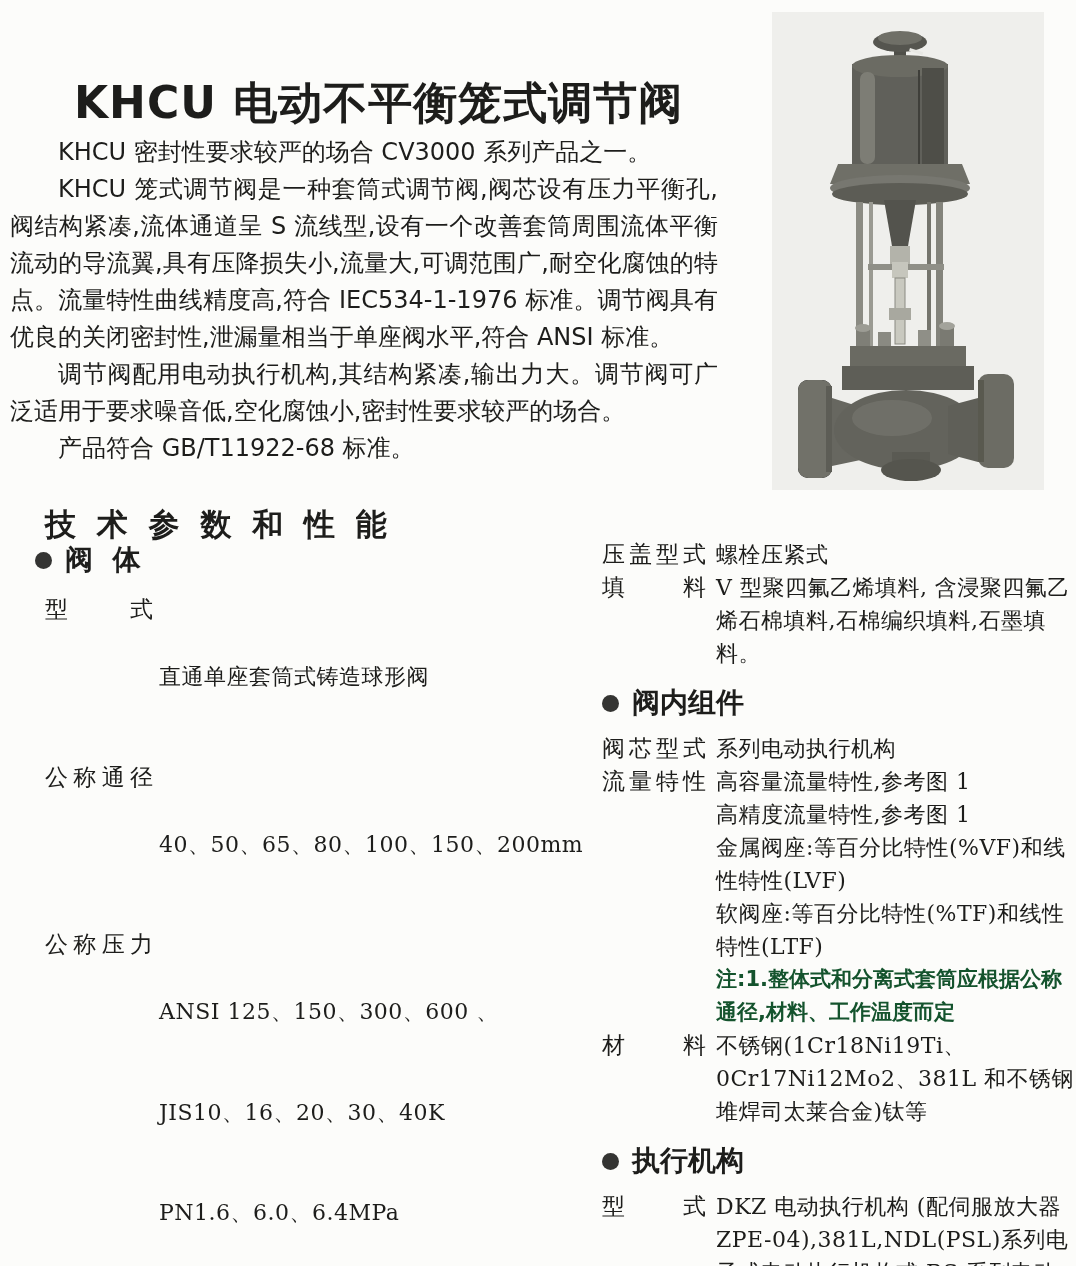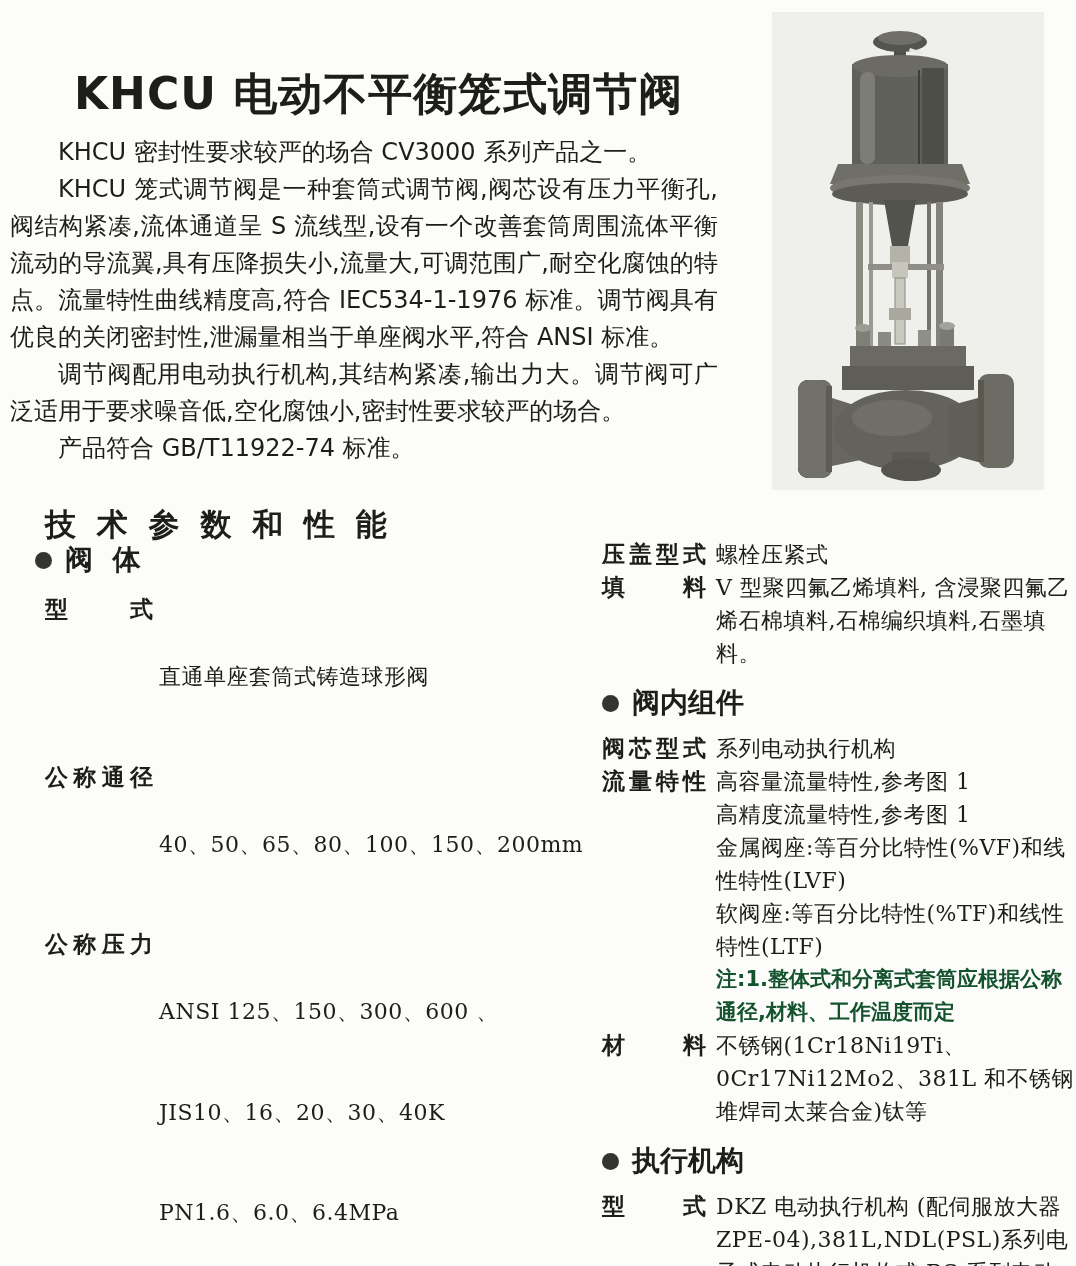--- a/index.html
+++ b/index.html
@@ -2,21 +2,21 @@
 <html><head>
 <meta charset="utf-8">
 <style>
   html,body { margin:0; padding:0; background:#d9d9d6; }
   .page {
     position:relative; width:1076px; height:1266px; margin:0 auto;
     background:#fcfcfa; overflow:hidden;
     font-family:"DejaVu Sans", sans-serif; color:#1d1d1b;
   }
   .title {
-    position:absolute; left:74px; top:36px;
+    position:absolute; left:74px; top:45px;
     font-size:44px; font-weight:bold; letter-spacing:1px; white-space:pre;
   }
   .intro {
     position:absolute; left:10px; top:134px; width:708px;
     font-size:24px; line-height:37px; text-align:justify;
   }
   .intro p { margin:0; text-indent:2em; }
   .photo { position:absolute; left:772px; top:12px; width:272px; height:478px; }
   .sec-heading {
     position:absolute; left:45px; top:478px;
@@ -26,21 +26,21 @@
   .col-right { position:absolute; left:602px; top:538px; width:474px; }
   .bullet-heading {
     display:flex; align-items:center; gap:13px;
     font-size:28px; font-weight:bold; margin:0 0 14px 0; white-space:pre;
   }
   .col-right .bullet-heading { margin:14px 0 10px 0; }
   .bullet { width:17px; height:17px; border-radius:50%; background:#343432; flex:none; }
   .row { display:flex; align-items:flex-start; padding-left:10px; }
   .col-right .row { padding-left:0; }
   .lbl {
-    width:108px; min-width:108px; font-weight:bold; font-size:23px;
+    width:108px; min-width:108px; font-weight:normal; font-size:23px;
     line-height:33.5px; text-align:justify; text-align-last:justify; white-space:pre-line;
   }
   .col-right .lbl { width:104px; min-width:104px; line-height:33px; }
   .val {
     margin-left:6px; font-family:"DejaVu Serif", serif;
     font-size:22px; line-height:33.5px; letter-spacing:0.5px; white-space:pre;
   }
   .col-right .val { margin-left:10px; line-height:33px; white-space:normal; }
   .vline { margin:0; }
   .note {
@@ -52,21 +52,21 @@
 <body>
 
 <div class="page">
 
   <h1 class="title">KHCU 电动不平衡笼式调节阀</h1>
 
   <div class="intro">
     <p>KHCU 密封性要求较严的场合 CV3000 系列产品之一。</p>
     <p>KHCU 笼式调节阀是一种套筒式调节阀,阀芯设有压力平衡孔,阀结构紧凑,流体通道呈 S 流线型,设有一个改善套筒周围流体平衡流动的导流翼,具有压降损失小,流量大,可调范围广,耐空化腐蚀的特点。流量特性曲线精度高,符合 IEC534-1-1976 标准。调节阀具有优良的关闭密封性,泄漏量相当于单座阀水平,符合 ANSI 标准。</p>
     <p>调节阀配用电动执行机构,其结构紧凑,输出力大。调节阀可广泛适用于要求噪音低,空化腐蚀小,密封性要求较严的场合。</p>
-    <p>产品符合 GB/T11922-74 标准。</p>
+    <p>产品符合 GB/T11922-68 标准。</p>
   </div>
 
   <div class="photo">
     <svg viewBox="0 0 272 478" width="272" height="478">
       <rect x="0" y="0" width="272" height="478" fill="#efefec"></rect>
 
       <g>
         <rect x="122" y="30" width="12" height="26" fill="#4f4f49"></rect>
         <ellipse cx="128" cy="30" rx="27" ry="10" fill="#55554f"></ellipse>
         <ellipse cx="128" cy="26" rx="22" ry="7" fill="#6f6f67"></ellipse>

